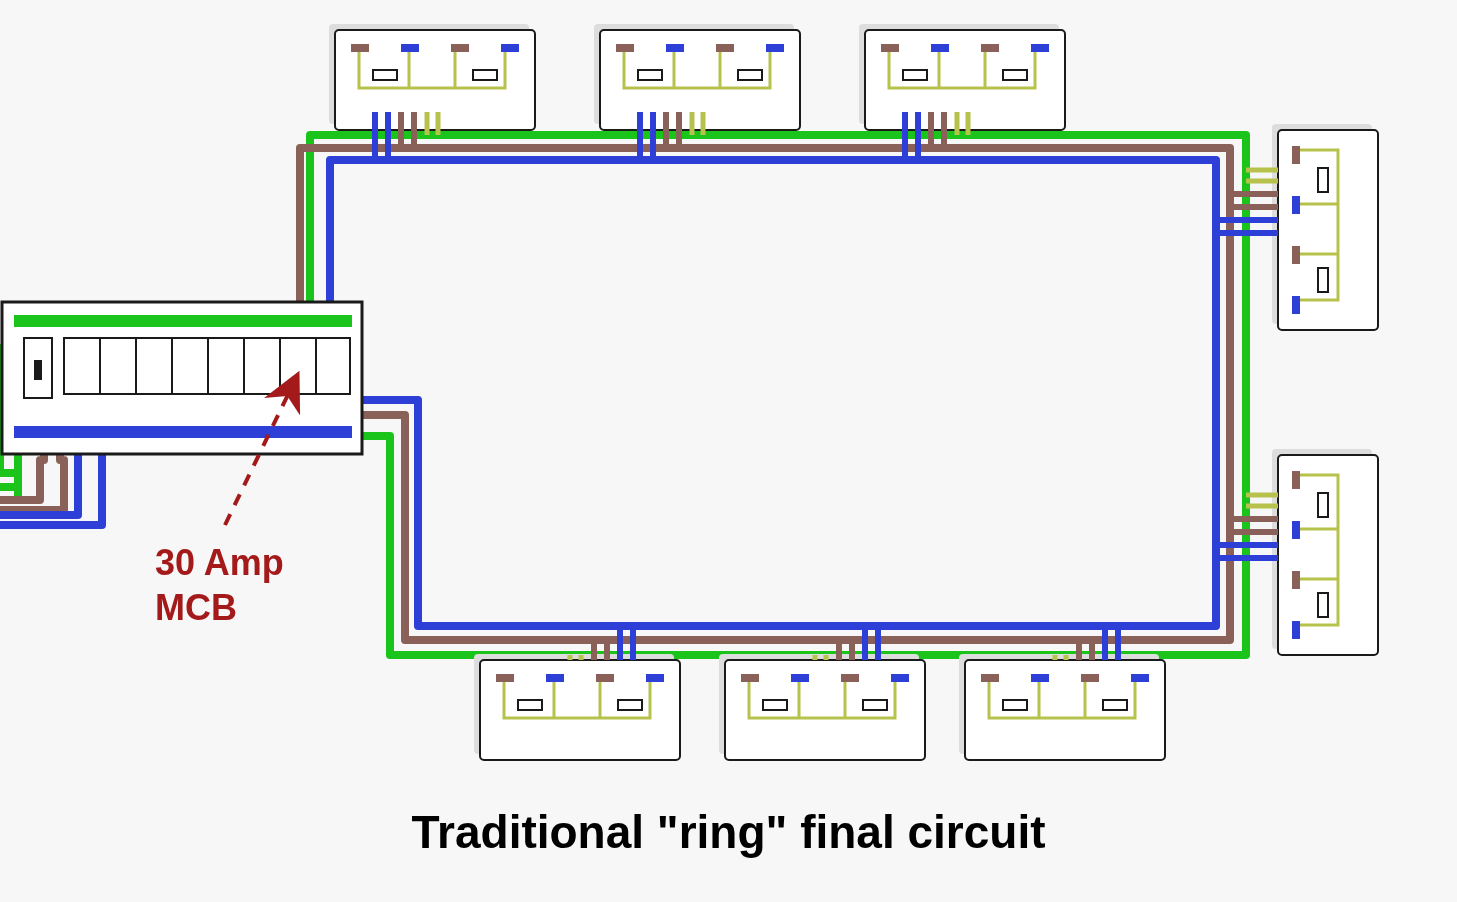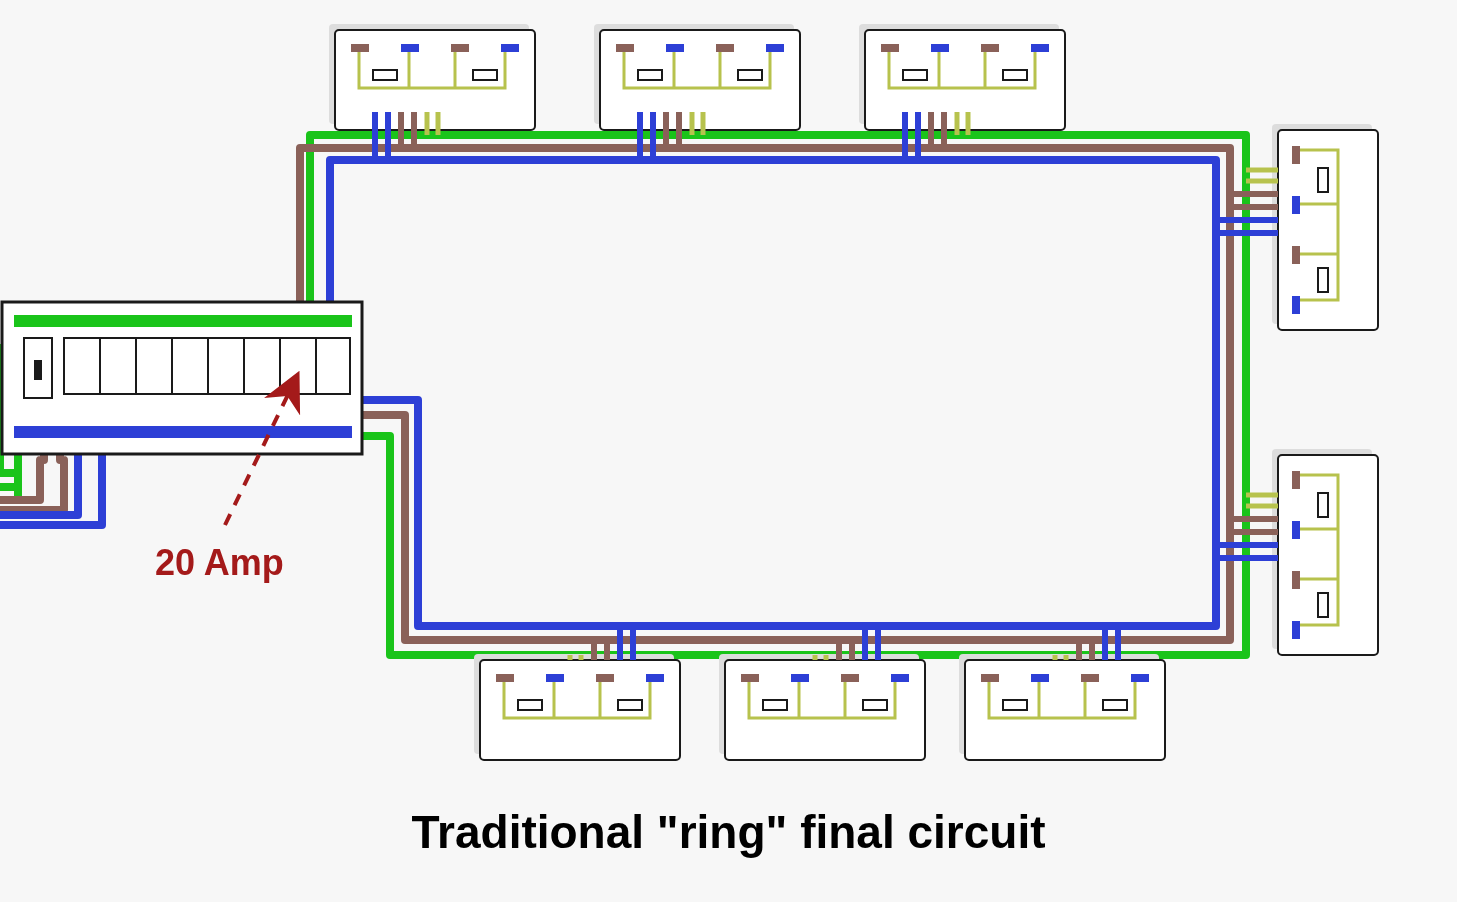--- a/index.html
+++ b/index.html
@@ -199,16 +199,17 @@
 
     <rect x="14" y="426" width="338" height="12" fill="#2d3fd6"></rect>
   </g>
 
   <g>
     <line x1="225" y1="525" x2="296" y2="378" stroke="#a41a1a" stroke-width="4" stroke-dasharray="12 10" marker-end="url(#arrowhead)"></line>
   </g>
 </svg>
 
 <div class="callout">
-  <div>20 Amp</div>
+  <div>30 Amp</div>
+  <div>MCB</div>
 </div>
 
 <div class="title">Traditional "ring" final circuit</div>
 
 </body></html>

